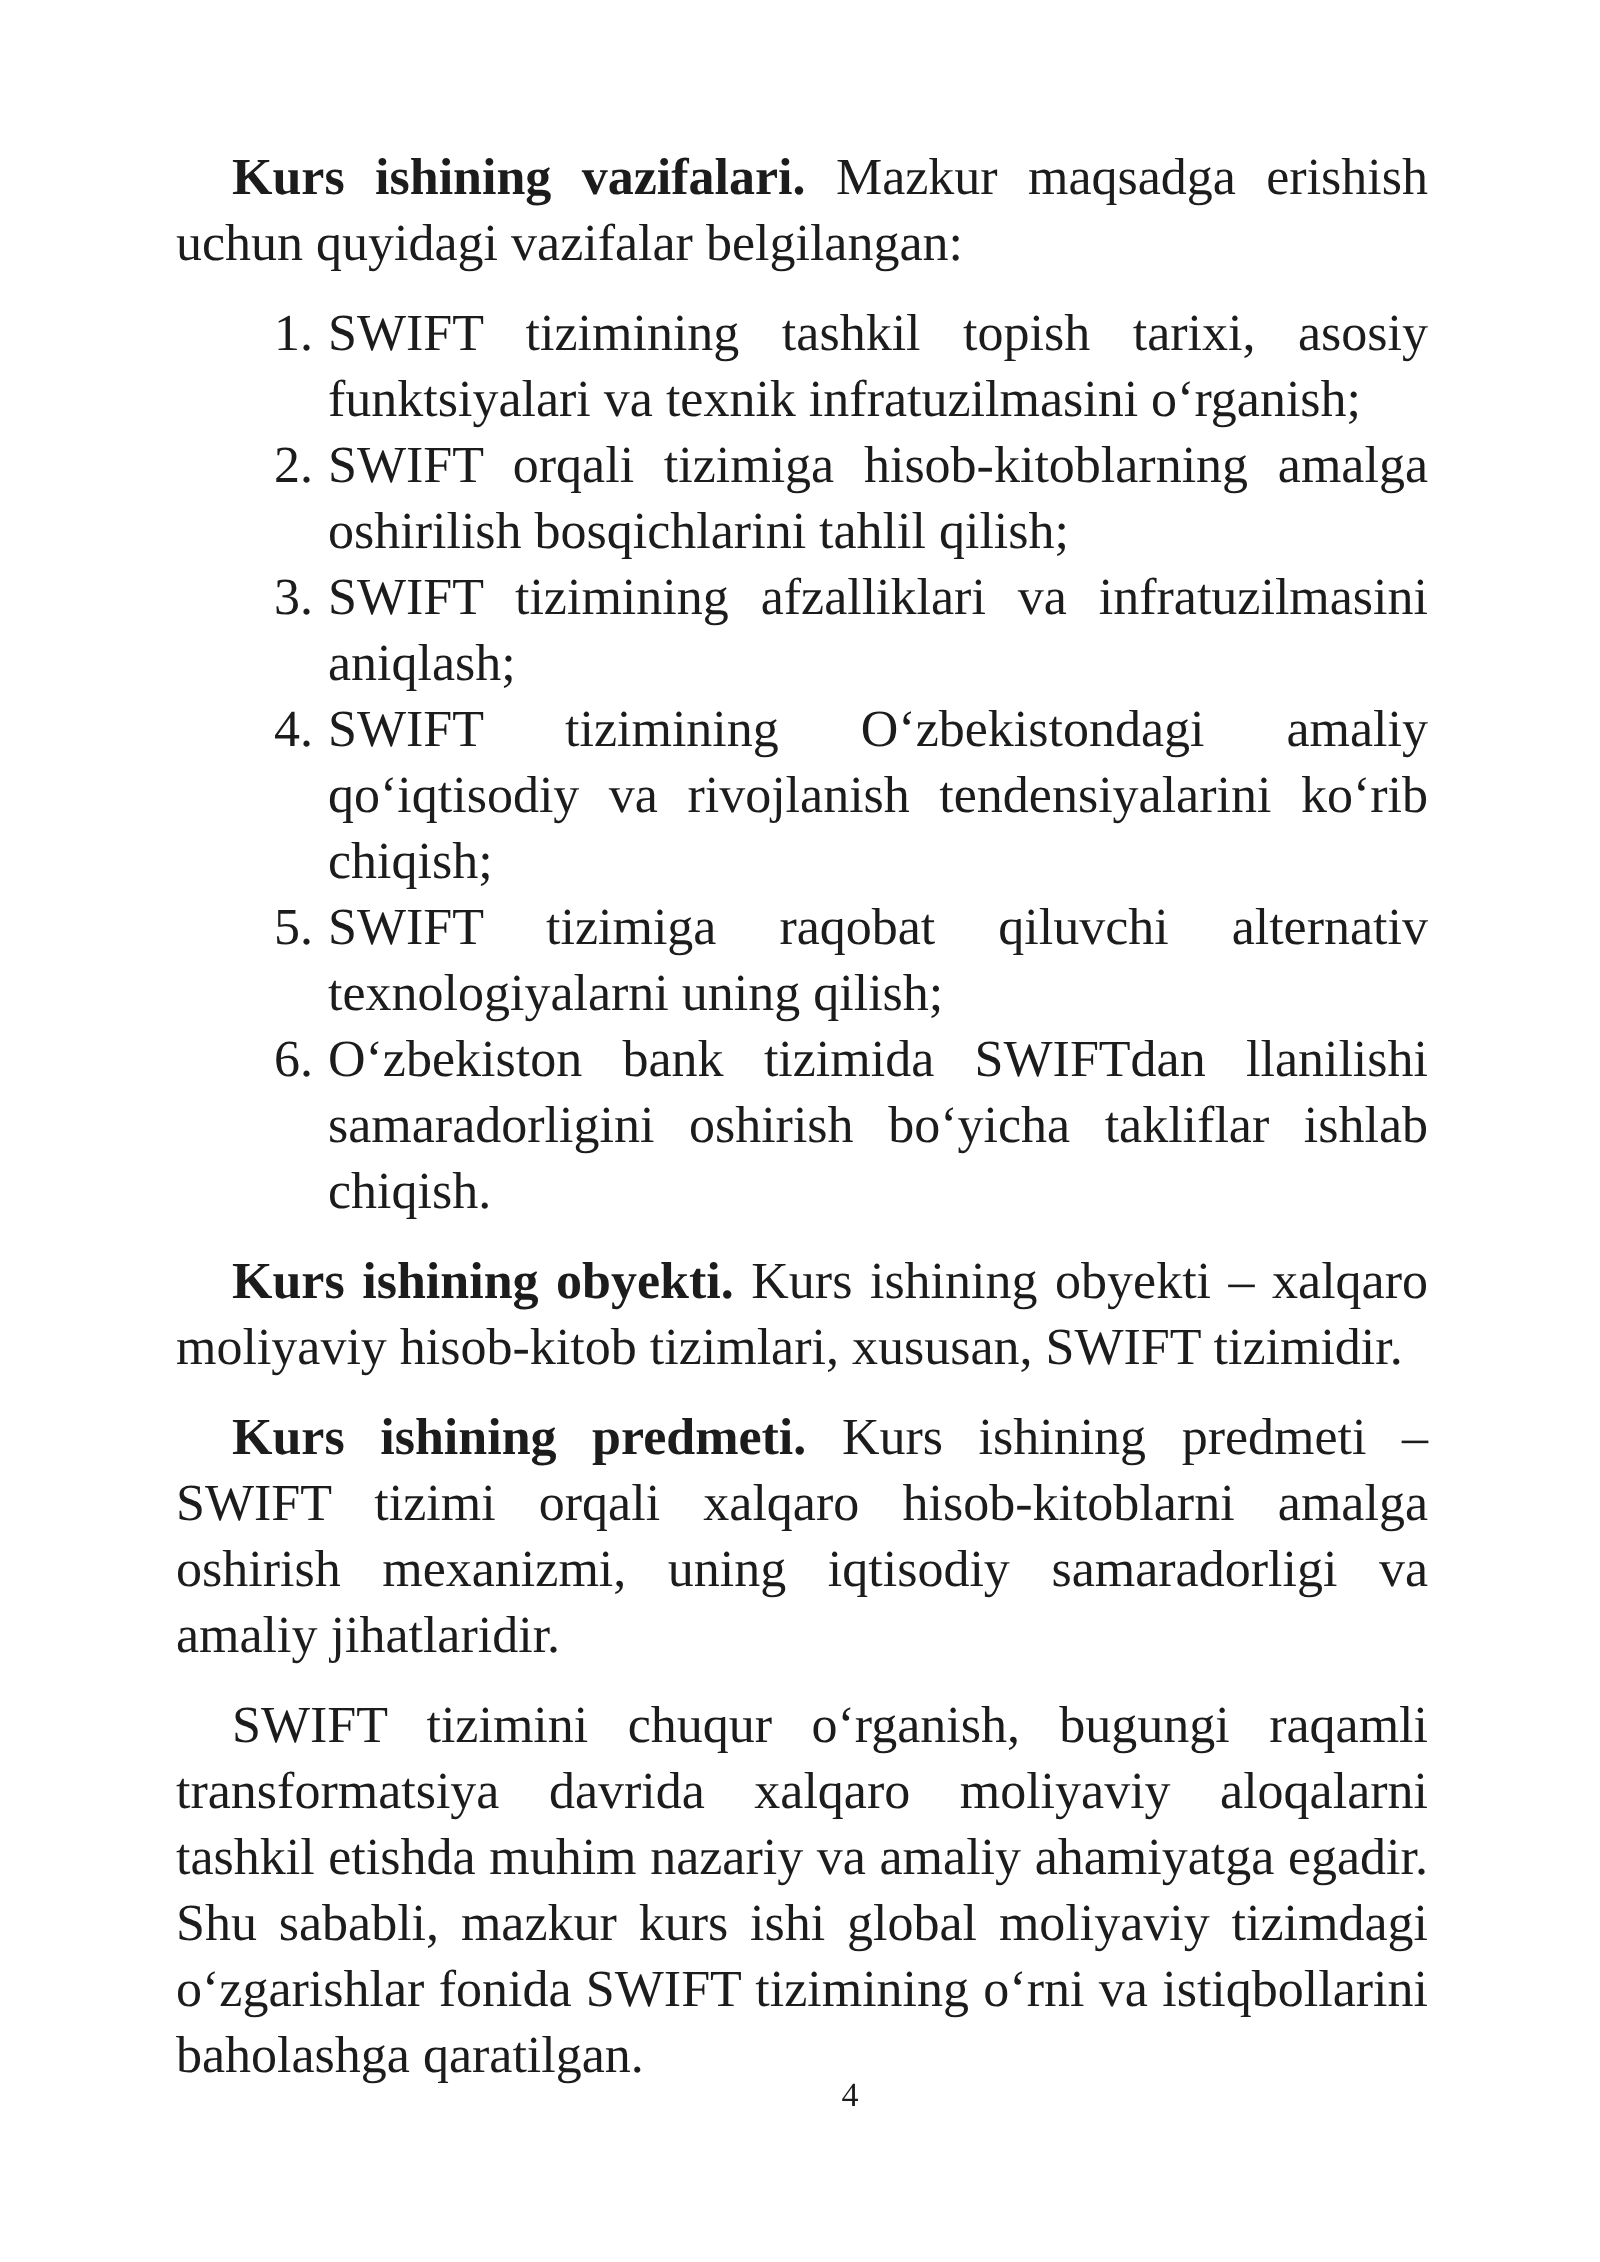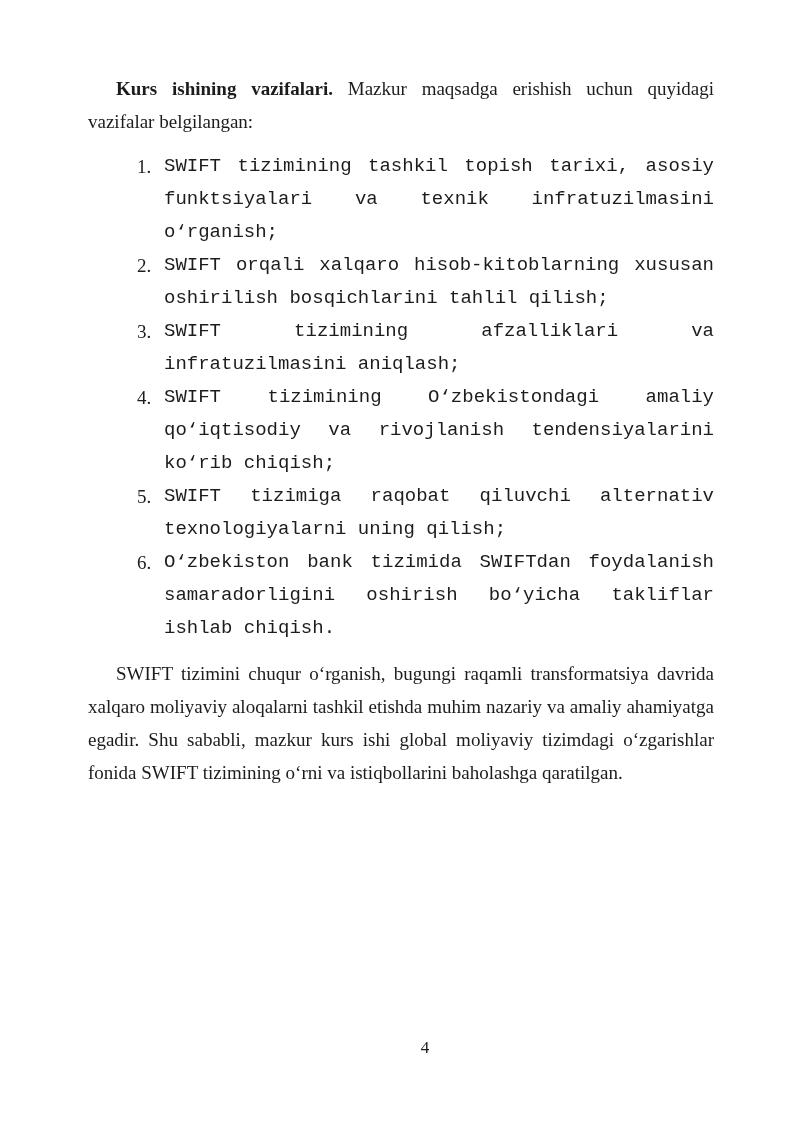--- a/index.html
+++ b/index.html
@@ -13,21 +13,21 @@
     position: relative;
     font-family: "Liberation Serif", serif;
     color: #1c1c1c;
     overflow: hidden;
   }
   .page-body {
     position: absolute;
     top: 72px;
     left: 88px;
     width: 626px;
-    font-size: 19px;
+    font-size: 26px;
     line-height: 33px;
     text-align: justify;
   }
   p.para {
     margin: 0 0 12px 0;
     text-indent: 28px;
   }
   p.para b {
     font-weight: bold;
   }
@@ -39,21 +39,20 @@
   li.task {
     display: flex;
   }
   .task-number {
     flex: 0 0 27px;
     text-align: left;
   }
   .task-text {
     flex: 1 1 auto;
     text-align: justify;
-    font-family: Liberation Mono, monospace;
   }
   .page-footer {
     position: absolute;
     top: 1036px;
     left: 50px;
     right: 0;
     text-align: center;
     font-size: 17px;
     line-height: 24px;
   }
@@ -65,39 +64,41 @@
 
   <p class="para"><b>Kurs ishining vazifalari.</b><span> Mazkur maqsadga erishish uchun quyidagi vazifalar belgilangan:</span></p>
 
   <ol class="task-list">
     <li class="task">
       <span class="task-number">1.</span>
       <span class="task-text">SWIFT tizimining tashkil topish tarixi, asosiy funktsiyalari va texnik infratuzilmasini o‘rganish;</span>
     </li>
     <li class="task">
       <span class="task-number">2.</span>
-      <span class="task-text">SWIFT orqali xalqaro hisob-kitoblarning xususan oshirilish bosqichlarini tahlil qilish;</span>
+      <span class="task-text">SWIFT orqali tizimiga hisob-kitoblarning amalga oshirilish bosqichlarini tahlil qilish;</span>
     </li>
     <li class="task">
       <span class="task-number">3.</span>
       <span class="task-text">SWIFT tizimining afzalliklari va infratuzilmasini aniqlash;</span>
     </li>
     <li class="task">
       <span class="task-number">4.</span>
       <span class="task-text">SWIFT tizimining O‘zbekistondagi amaliy qo‘iqtisodiy va rivojlanish tendensiyalarini ko‘rib chiqish;</span>
     </li>
     <li class="task">
       <span class="task-number">5.</span>
       <span class="task-text">SWIFT tizimiga raqobat qiluvchi alternativ texnologiyalarni uning qilish;</span>
     </li>
     <li class="task">
       <span class="task-number">6.</span>
-      <span class="task-text">O‘zbekiston bank tizimida SWIFTdan foydalanish samaradorligini oshirish bo‘yicha takliflar ishlab chiqish.</span>
+      <span class="task-text">O‘zbekiston bank tizimida SWIFTdan llanilishi samaradorligini oshirish bo‘yicha takliflar ishlab chiqish.</span>
     </li>
   </ol>
 
+  <p class="para"><b>Kurs ishining obyekti.</b><span> Kurs ishining obyekti – xalqaro moliyaviy hisob-kitob tizimlari, xususan, SWIFT tizimidir.</span></p>
 
+  <p class="para"><b>Kurs ishining predmeti.</b><span> Kurs ishining predmeti – SWIFT tizimi orqali xalqaro hisob-kitoblarni amalga oshirish mexanizmi, uning iqtisodiy samaradorligi va amaliy jihatlaridir.</span></p>
 
   <p class="para">SWIFT tizimini chuqur o‘rganish, bugungi raqamli transformatsiya davrida xalqaro moliyaviy aloqalarni tashkil etishda muhim nazariy va amaliy ahamiyatga egadir. Shu sababli, mazkur kurs ishi global moliyaviy tizimdagi o‘zgarishlar fonida SWIFT tizimining o‘rni va istiqbollarini baholashga qaratilgan.</p>
 
 </div>
 
 <div class="page-footer">4</div>
 
 </body></html>

